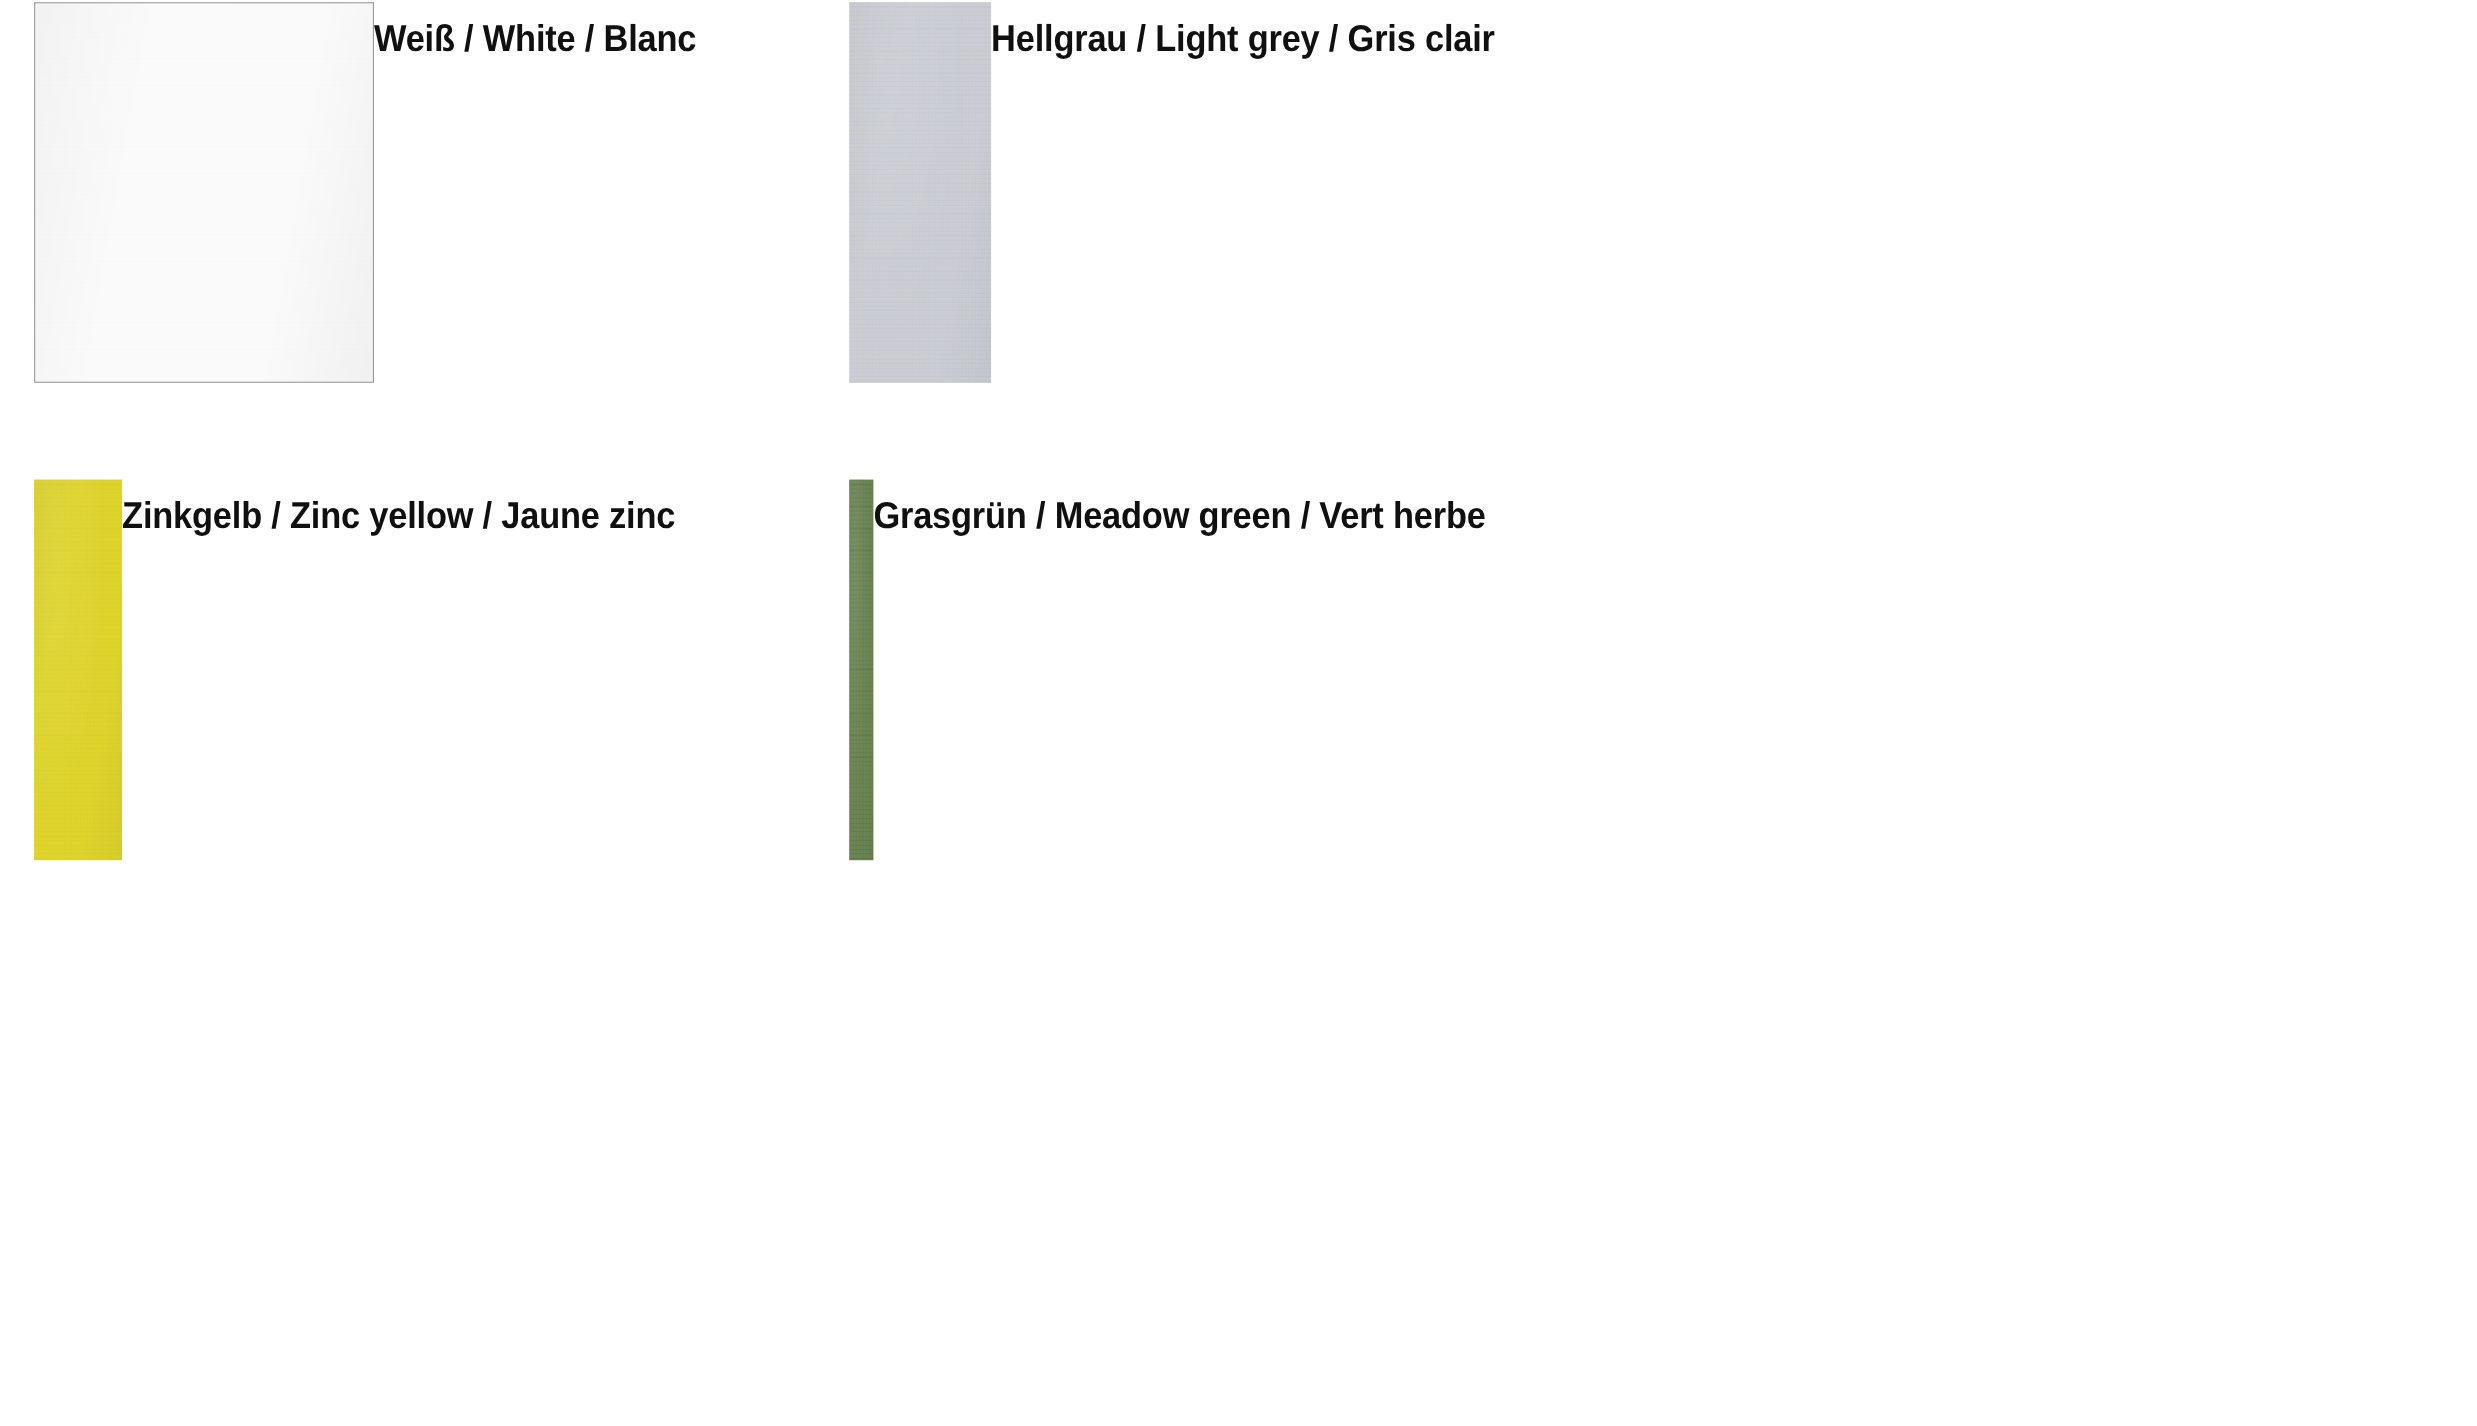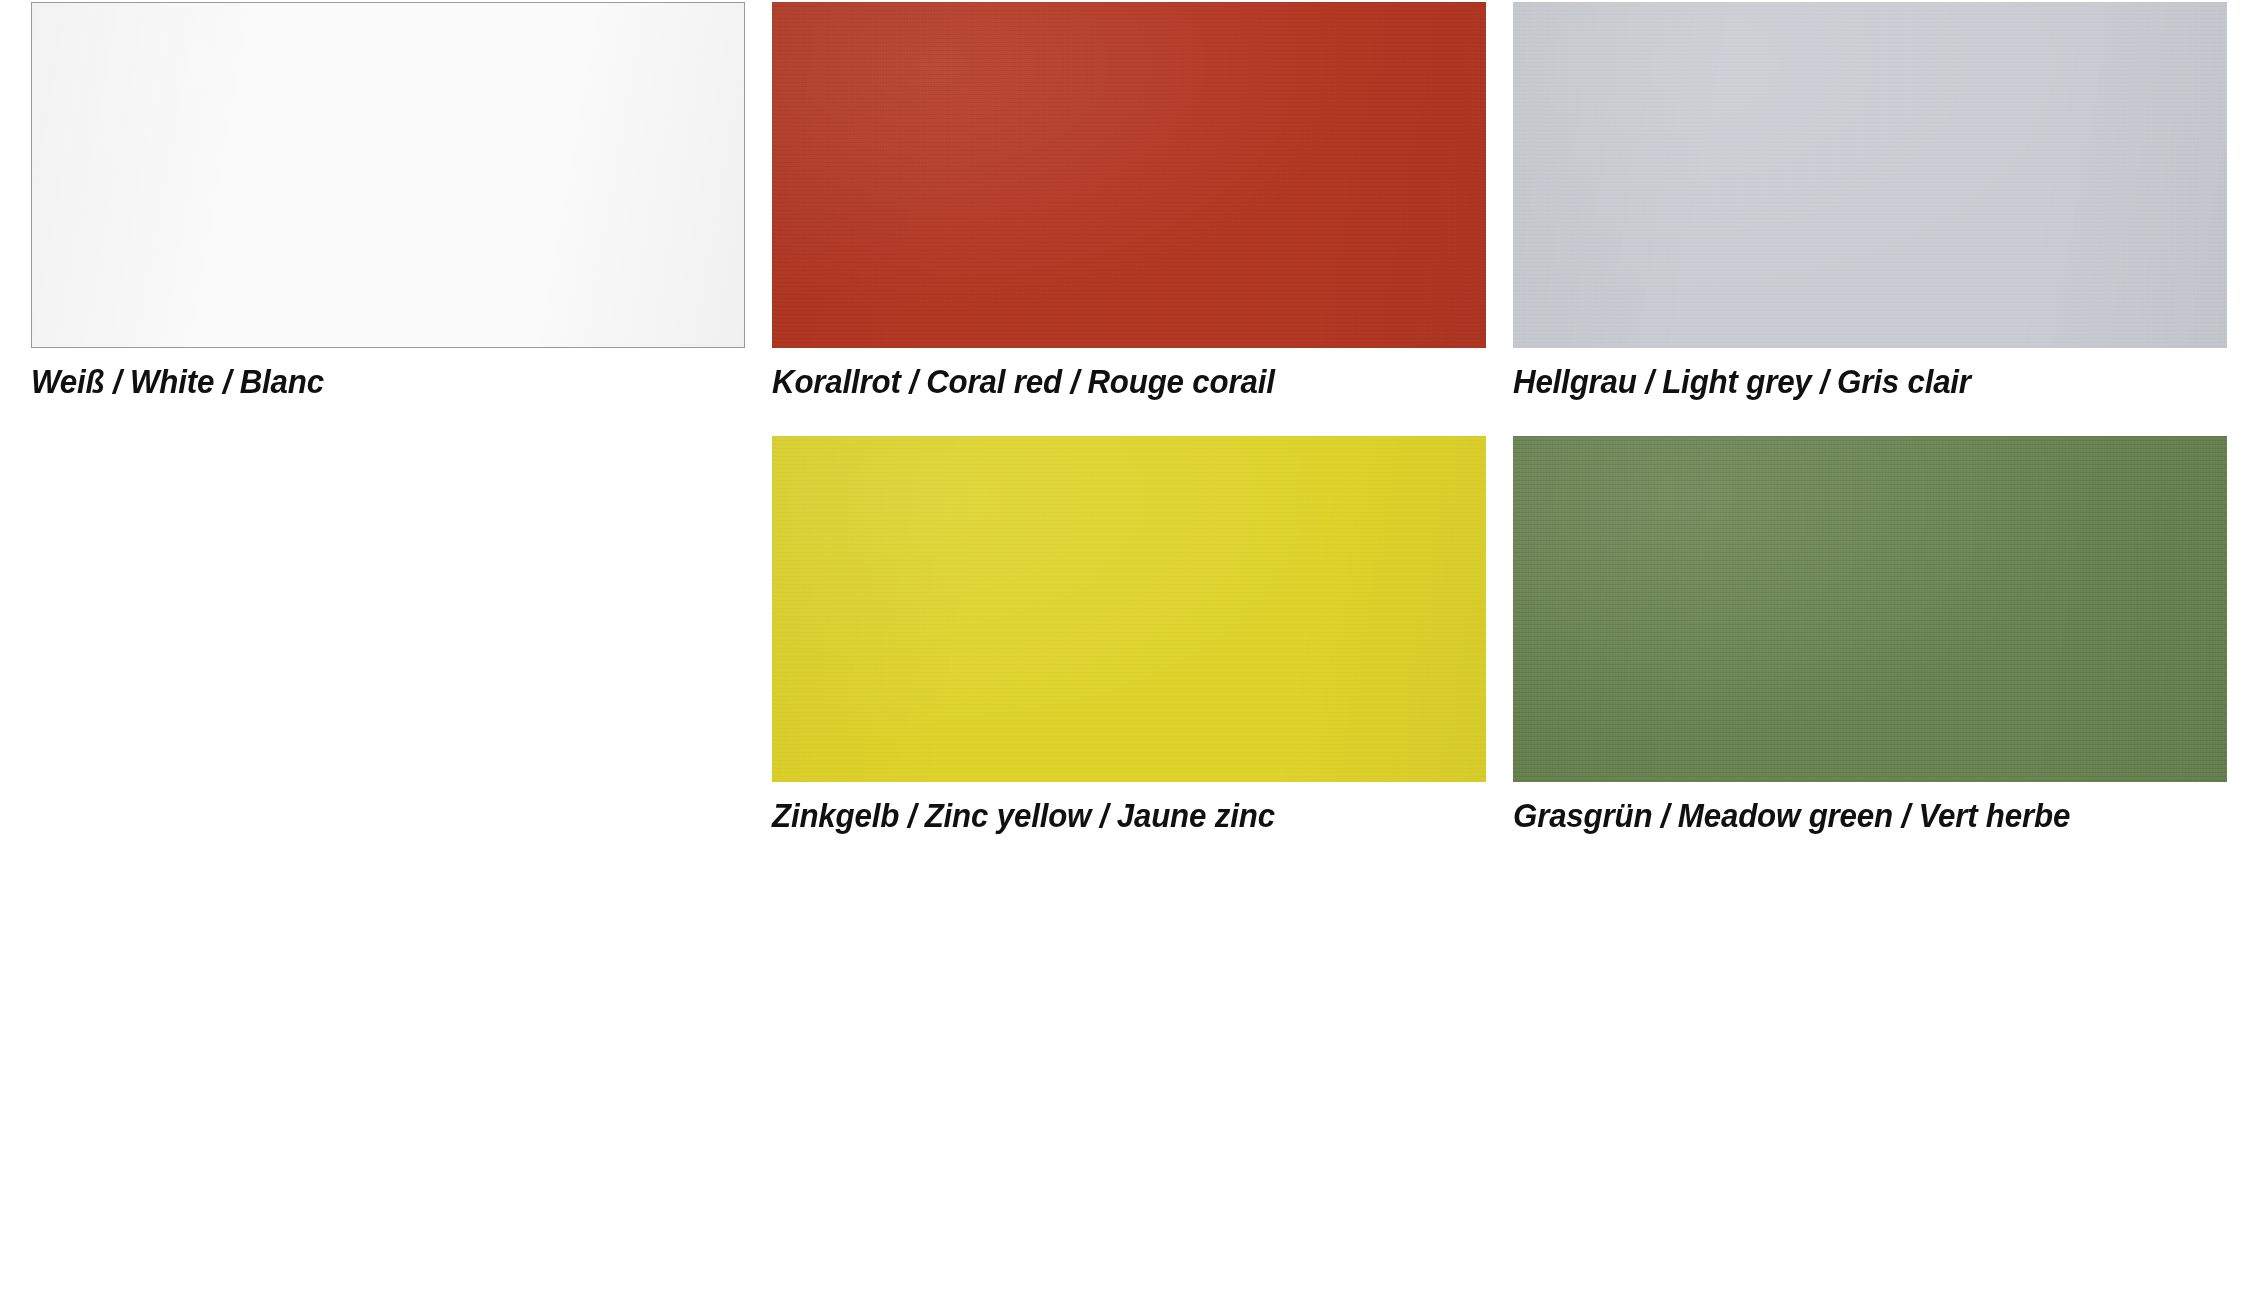--- a/index.html
+++ b/index.html
@@ -28,23 +28,22 @@
     column-gap: 27px;
     row-gap: 0;
     align-content: start;
     justify-content: start;
   }
 
   .swatch-cell {
     position: relative;
     width: 627px;
     display: flex;
-    flex-direction: column;
+    flex-direction: row;
     align-items: stretch;
-    font-style: italic;
   }
 
   .swatch-cell.is-empty {
     visibility: hidden;
   }
 
   .swatch-chip {
     position: relative;
     width: 714px;
     height: 346px;
@@ -115,26 +114,20 @@
 
 <main class="swatch-grid">
 
 <div class="swatch-cell">
       <div class="swatch-chip has-outline" style="background-color: rgb(250, 250, 250); border-color: rgb(154, 154, 154);">
         <span class="chip-shade"></span>
       </div>
       <div class="swatch-label">Weiß / White / Blanc</div>
     </div>
     <div class="swatch-cell">
-      <div class="swatch-chip" style="background-color: rgb(176, 54, 34);">
-        <span class="chip-shade"></span>
-      </div>
-      <div class="swatch-label">Korallrot / Coral red / Rouge corail</div>
-    </div>
-    <div class="swatch-cell">
       <div class="swatch-chip" style="background-color: rgb(200, 203, 209);">
         <span class="chip-shade"></span>
       </div>
       <div class="swatch-label">Hellgrau / Light grey / Gris clair</div>
     </div>
     <div class="swatch-cell is-empty"></div>
     <div class="swatch-cell">
       <div class="swatch-chip" style="background-color: rgb(221, 210, 42);">
         <span class="chip-shade"></span>
       </div>

